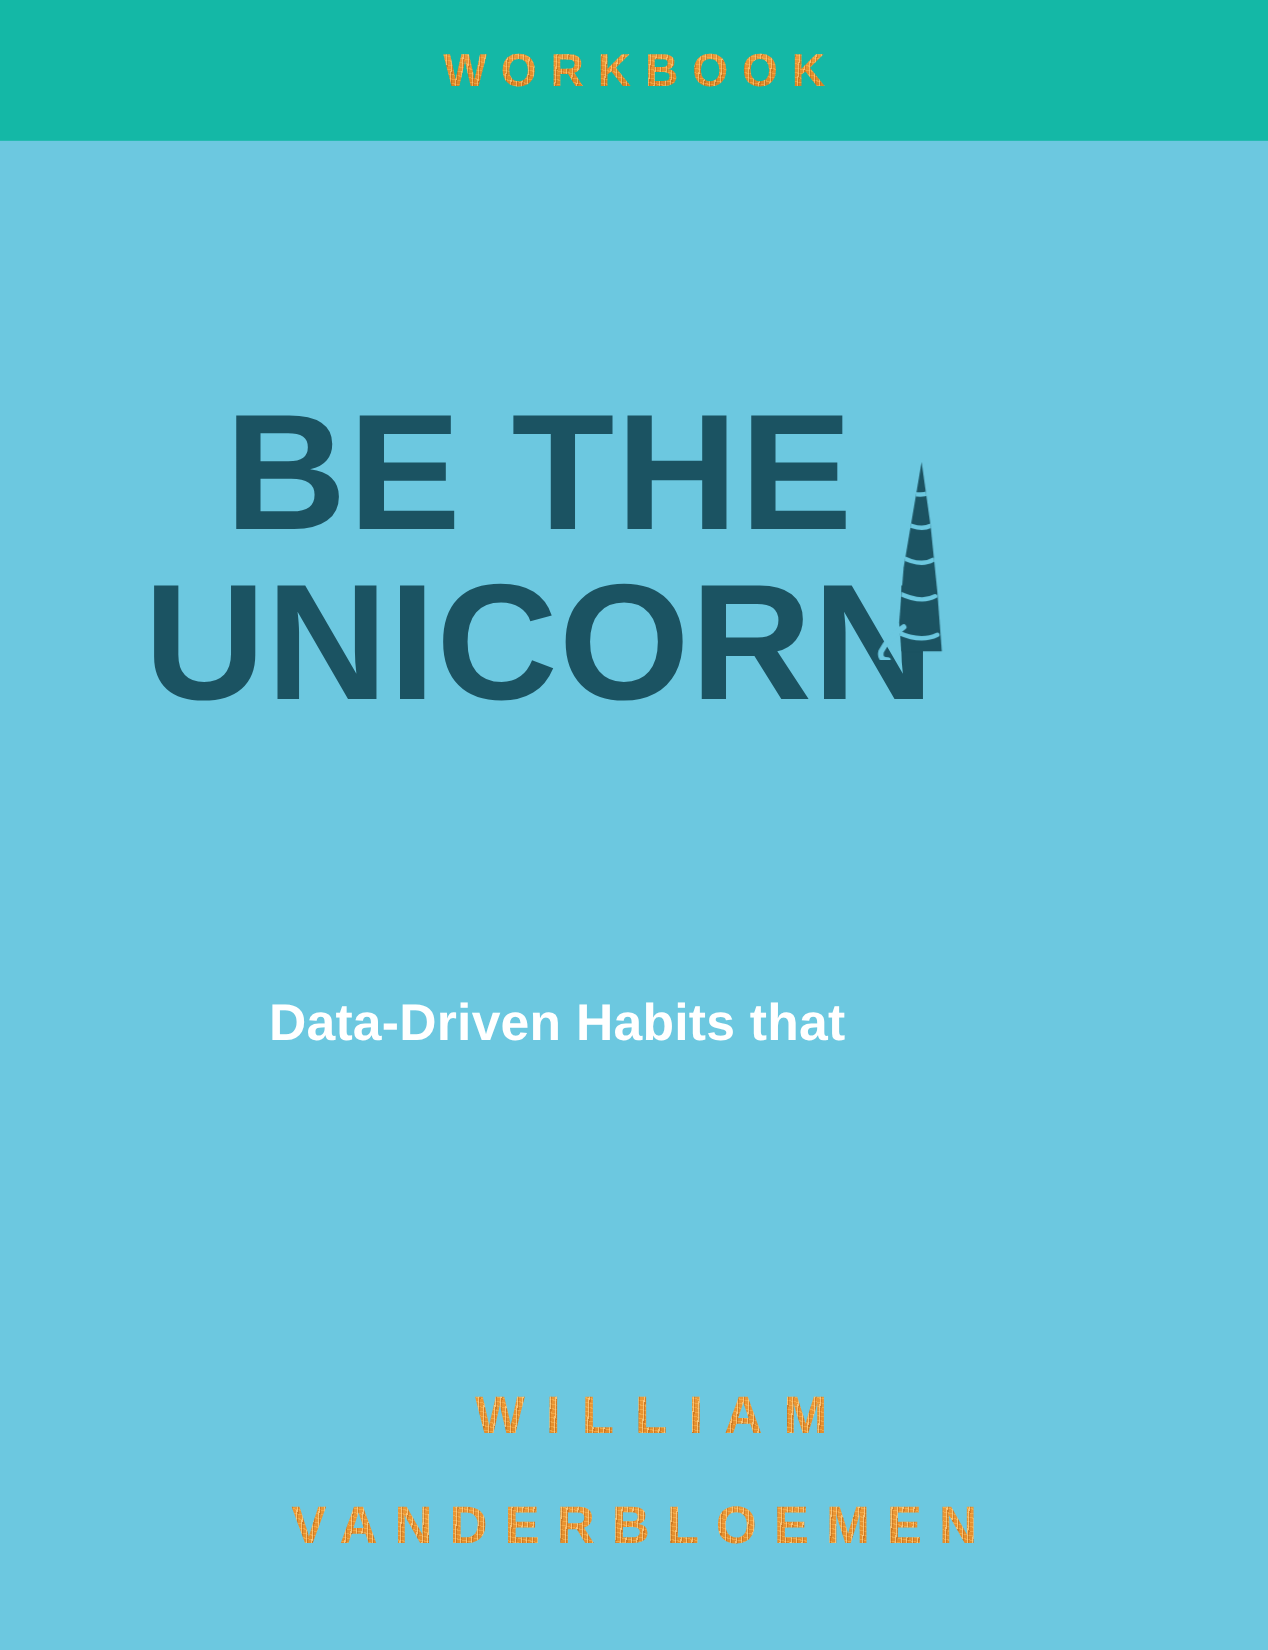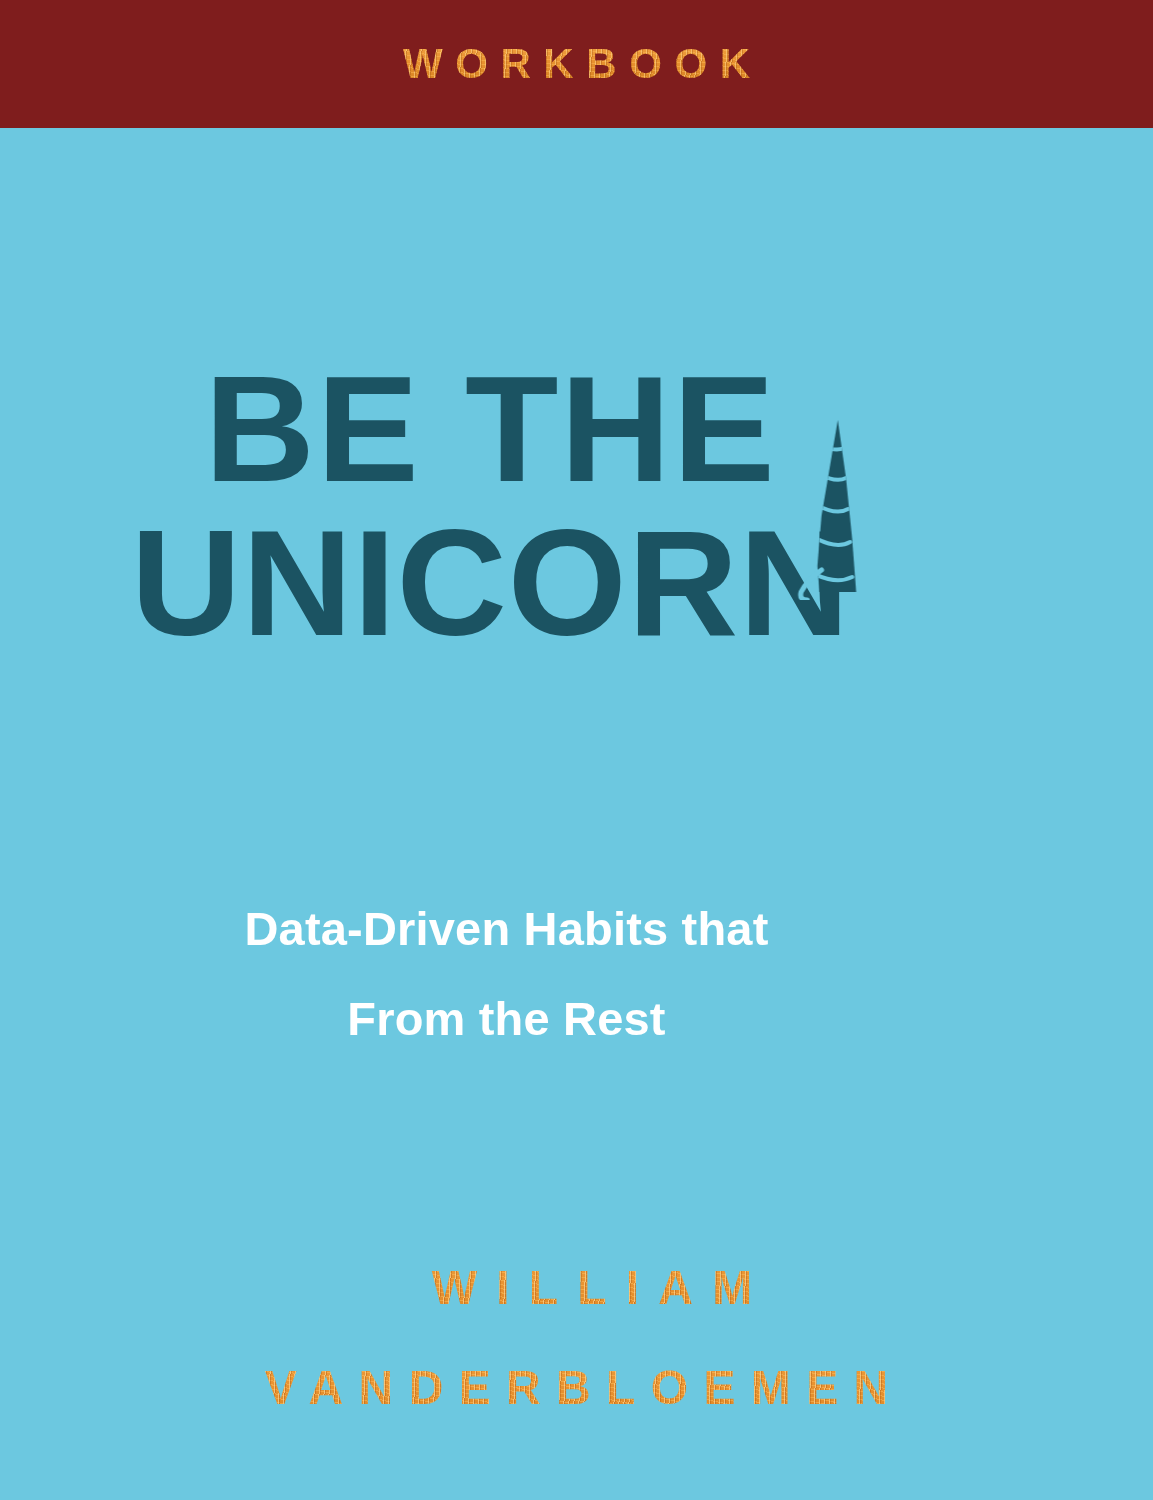--- a/index.html
+++ b/index.html
@@ -18,21 +18,21 @@
     -webkit-font-smoothing: antialiased;
   }
 
   
   #workbook-band {
     position: absolute;
     left: 0;
     top: 0;
     width: 1153px;
     height: 128px;
-    background: #7f1d1d;
+    background: #14b8a6;
     display: flex;
     align-items: center;
     justify-content: center;
     text-align: right;
   }
 
   #workbook-label {
     font-size: 42px;
     font-weight: 700;
     letter-spacing: 0.30em;
@@ -222,21 +222,20 @@
 
           <path d="M44 150 q-14 10 -20 22 q-2 8 6 8" fill="none" stroke="#6cc8e0" stroke-width="5" stroke-linecap="round"></path>
         </svg>
       </span>
     </span>
   </div>
 
 
   <div id="subtitle">
     <span class="subtitle-line">Data-Driven Habits that</span>
-    <span class="subtitle-line">From the Rest</span>
   </div>
 
   <div id="author">
     <span class="author-line" id="author-line-1">WILLIAM</span>
     <span class="author-line" id="author-line-2">VANDERBLOEMEN</span>
   </div>
 
 </div>
 
 </body></html>

